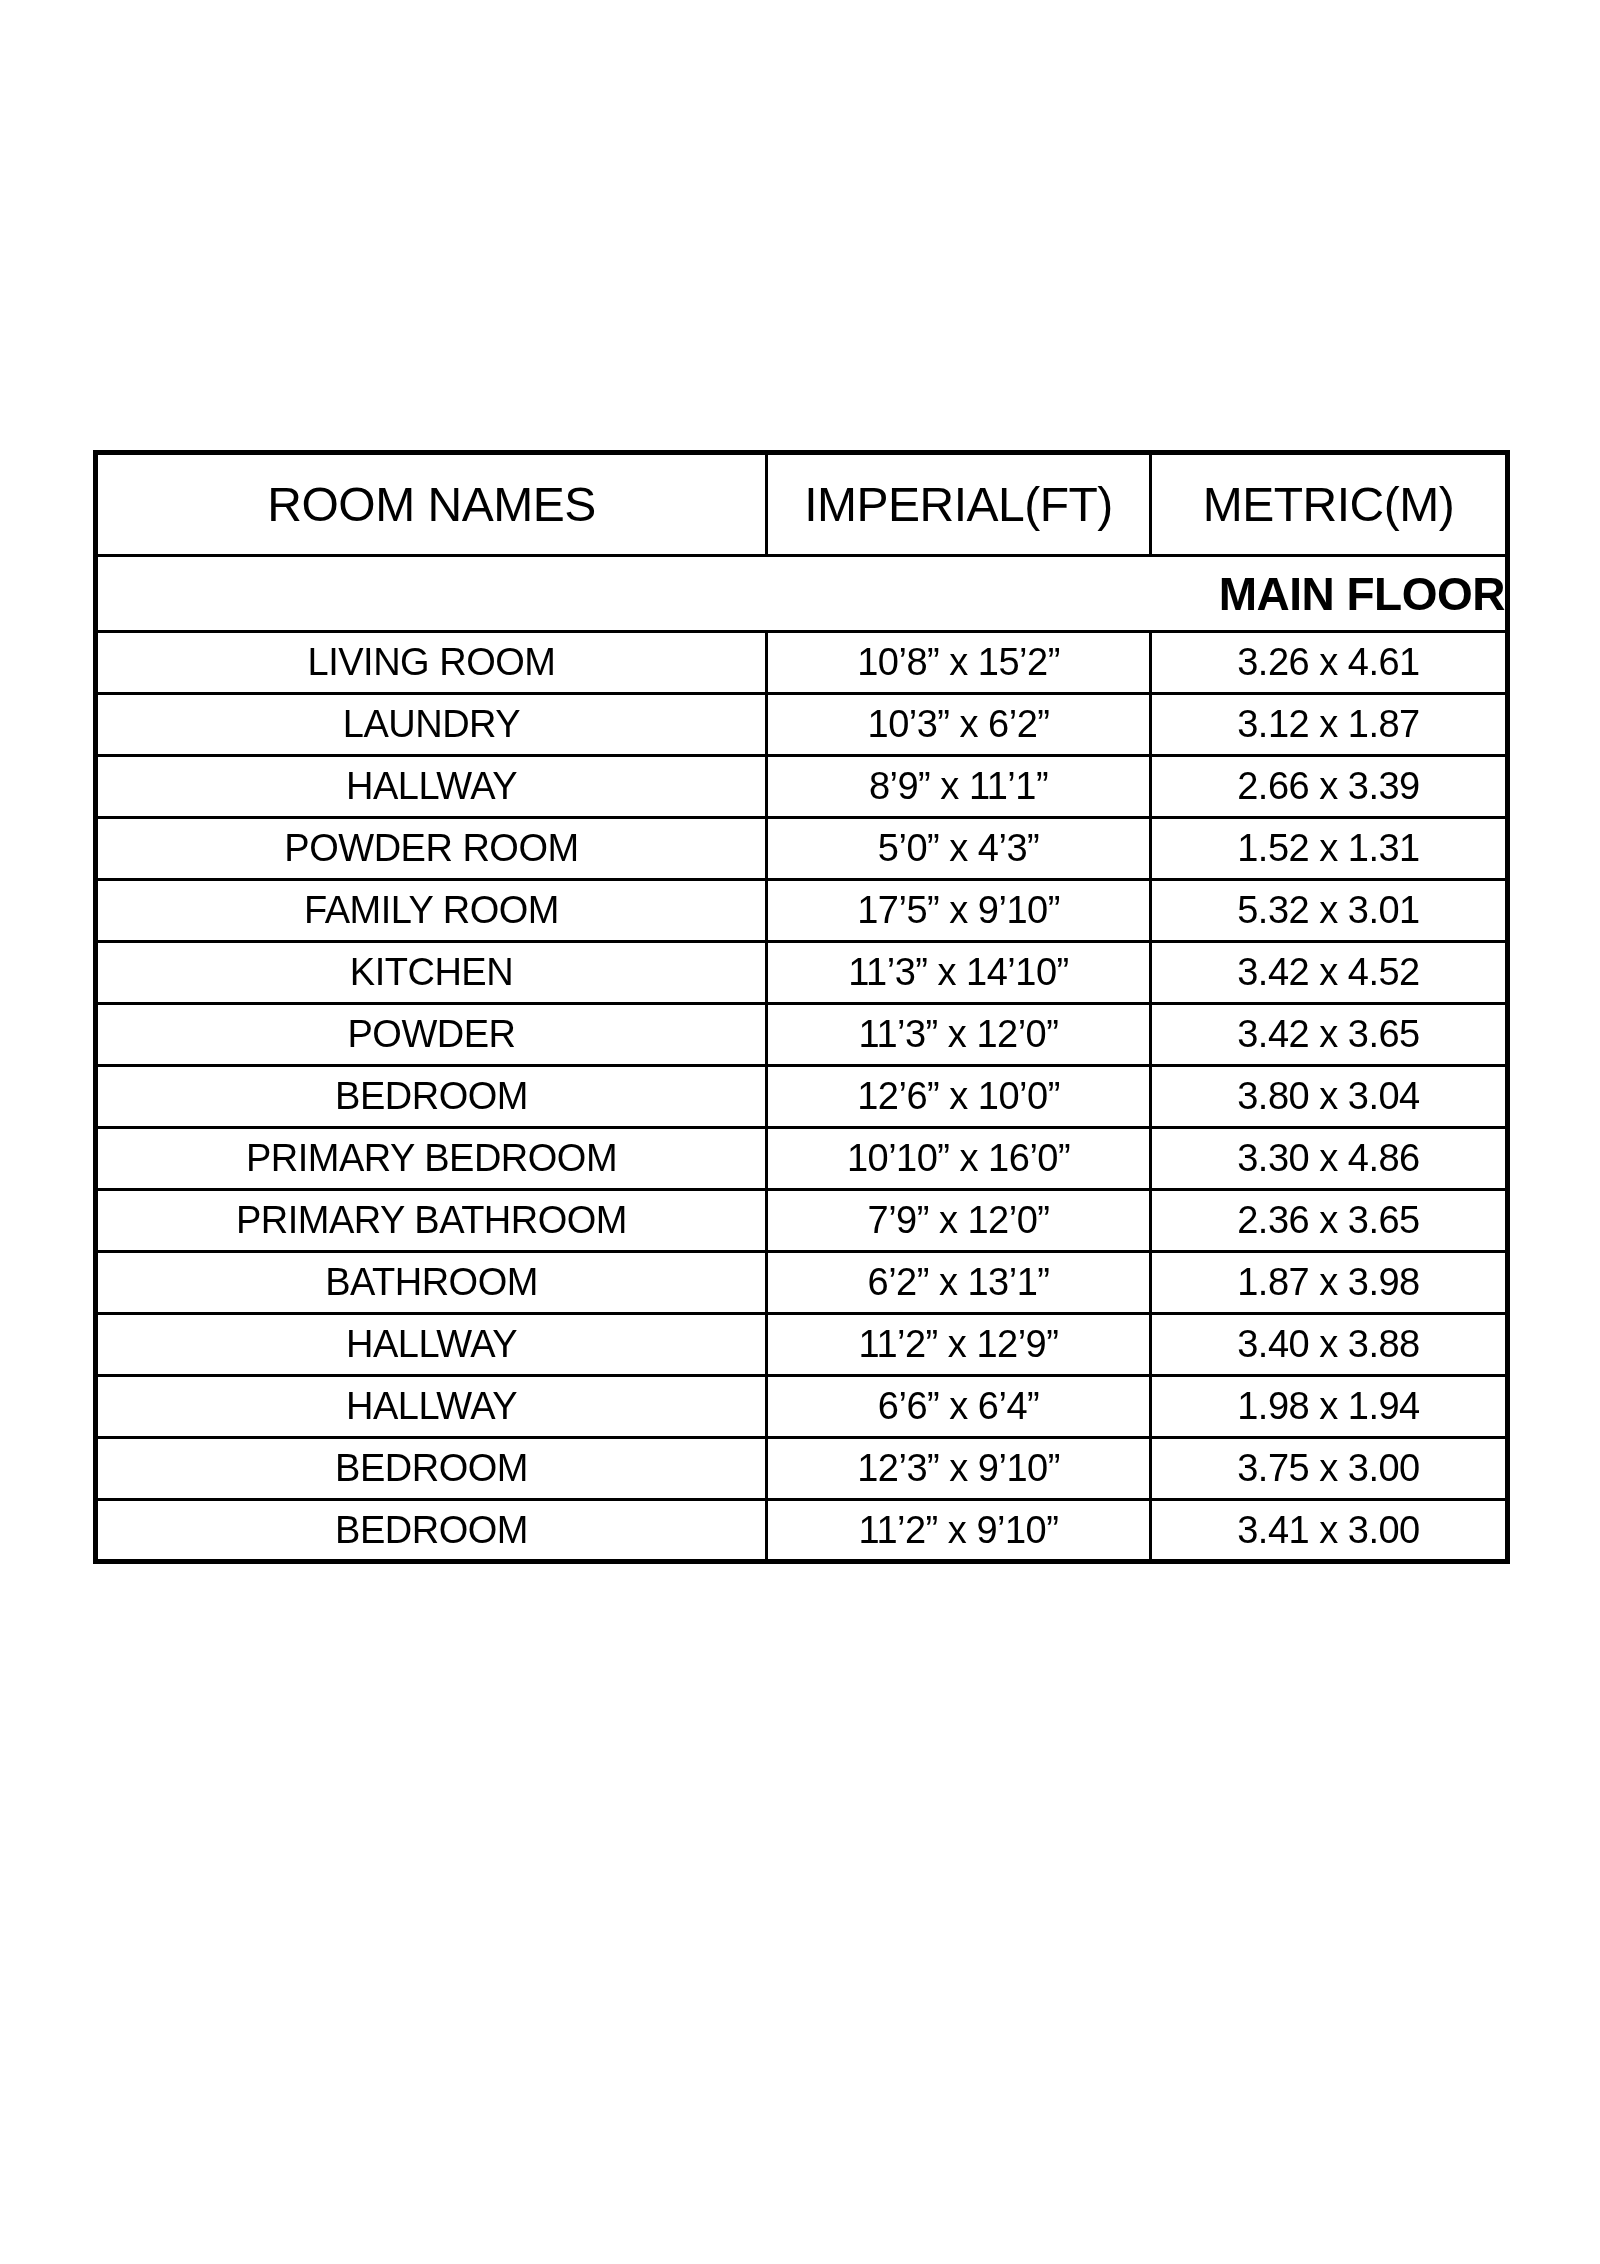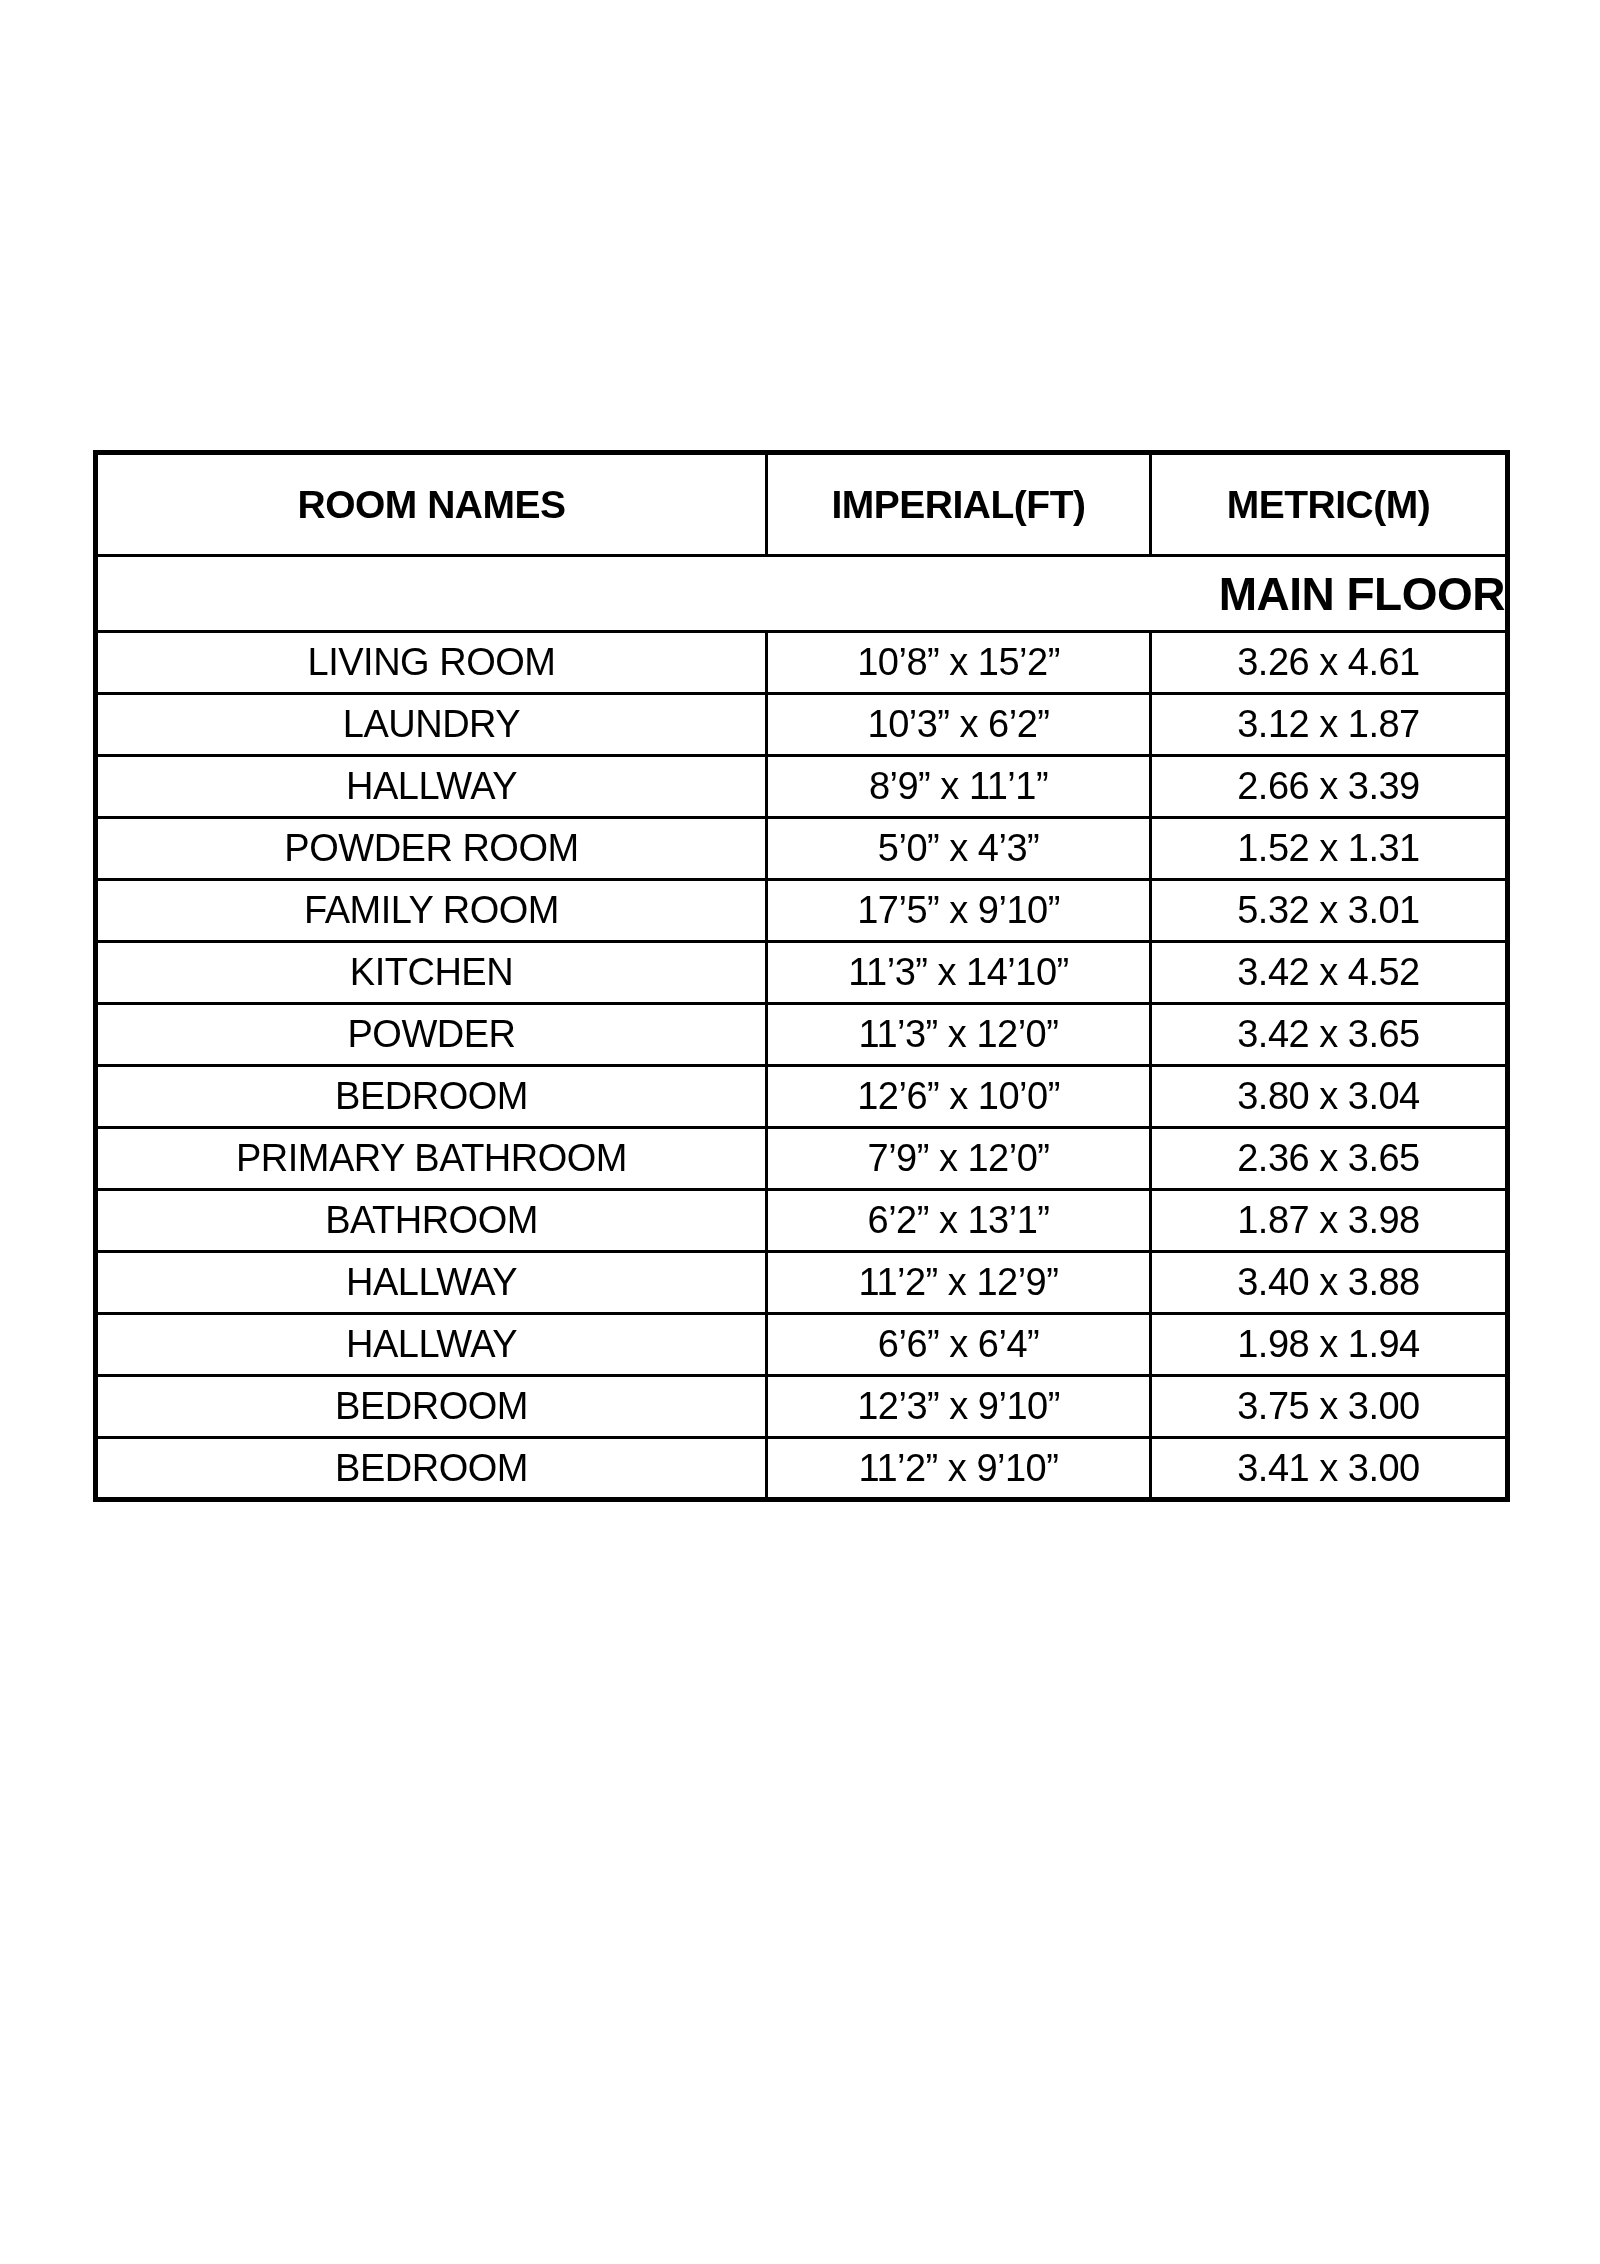--- a/index.html
+++ b/index.html
@@ -33,22 +33,22 @@
   table.dims th, table.dims td {
     border: 3px solid #000000;
     text-align: center;
     vertical-align: middle;
     overflow: hidden;
     white-space: nowrap;
   }
   table.dims { border: 5px solid #000000; }
   tr.header-row { height: 103px; }
   tr.header-row th {
-    font-size: 39px;
-    font-weight: 700;
+    font-size: 48px;
+    font-weight: 400;
     letter-spacing: -0.5px;
   }
   tr.section-row { height: 76px; }
   tr.section-row td {
     font-size: 46px;
     font-weight: 700;
     letter-spacing: -0.5px;
     text-align: right;
   }
   tr.data-row { height: 62px; }
@@ -114,20 +114,25 @@
         <td>11’3” x 12’0”</td>
         <td>3.42 x 3.65</td>
       </tr>
 
       <tr class="data-row">
         <td>BEDROOM</td>
         <td>12’6” x 10’0”</td>
         <td>3.80 x 3.04</td>
       </tr>
       <tr class="data-row">
+        <td>PRIMARY BEDROOM</td>
+        <td>10’10” x 16’0”</td>
+        <td>3.30 x 4.86</td>
+      </tr>
+      <tr class="data-row">
         <td>PRIMARY BATHROOM</td>
         <td>7’9” x 12’0”</td>
         <td>2.36 x 3.65</td>
       </tr>
       <tr class="data-row">
         <td>BATHROOM</td>
         <td>6’2” x 13’1”</td>
         <td>1.87 x 3.98</td>
       </tr>
       <tr class="data-row">

